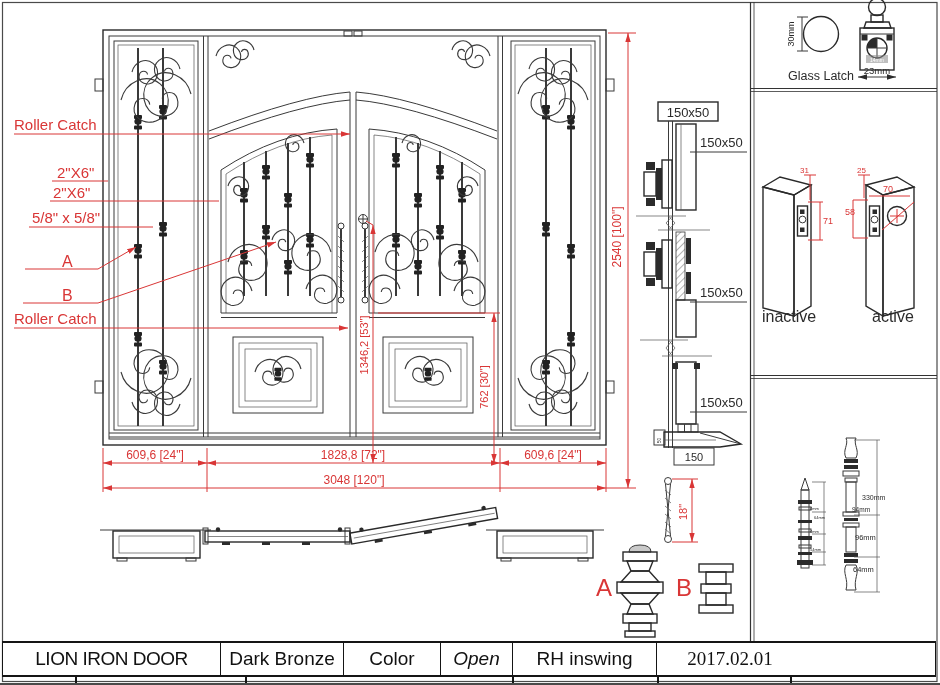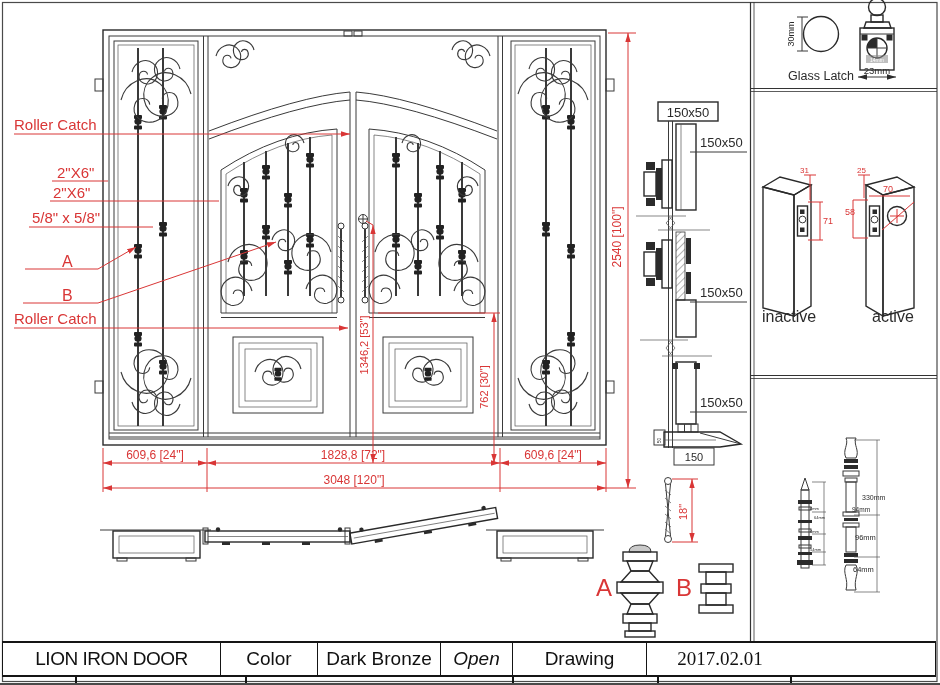--- a/index.html
+++ b/index.html
@@ -413,24 +413,24 @@
     <line x1="854" y1="592" x2="880" y2="592" class="thin"></line>
     <text x="862" y="500" font-size="7" class="t">330mm</text>
     <text x="852" y="512" font-size="6.5" class="t">94mm</text>
     <text x="855" y="540" font-size="7.5" class="t">96mm</text>
     <text x="853" y="572" font-size="7.5" class="t">64mm</text>
   </g>
 </svg>
 
 <div class="tb">
   <div class="cell c0">LION IRON DOOR</div>
+  <div class="cell c2">Dark Bronze</div>
   <div class="cell c1">Color</div>
-  <div class="cell c2">Dark Bronze</div>
   <div class="cell c3">Open</div>
-  <div class="cell c5">Drawing</div>
+  <div class="cell c4">RH inswing</div>
   <div class="cell c6">2017.02.01</div>
 </div>
 <div class="pdiv" style="left:75px"></div>
 <div class="pdiv" style="left:245px"></div>
 <div class="pdiv" style="left:512px"></div>
 <div class="pdiv" style="left:657px"></div>
 <div class="pdiv" style="left:790px"></div>
 <div class="bbar"></div>
 
 </div>

